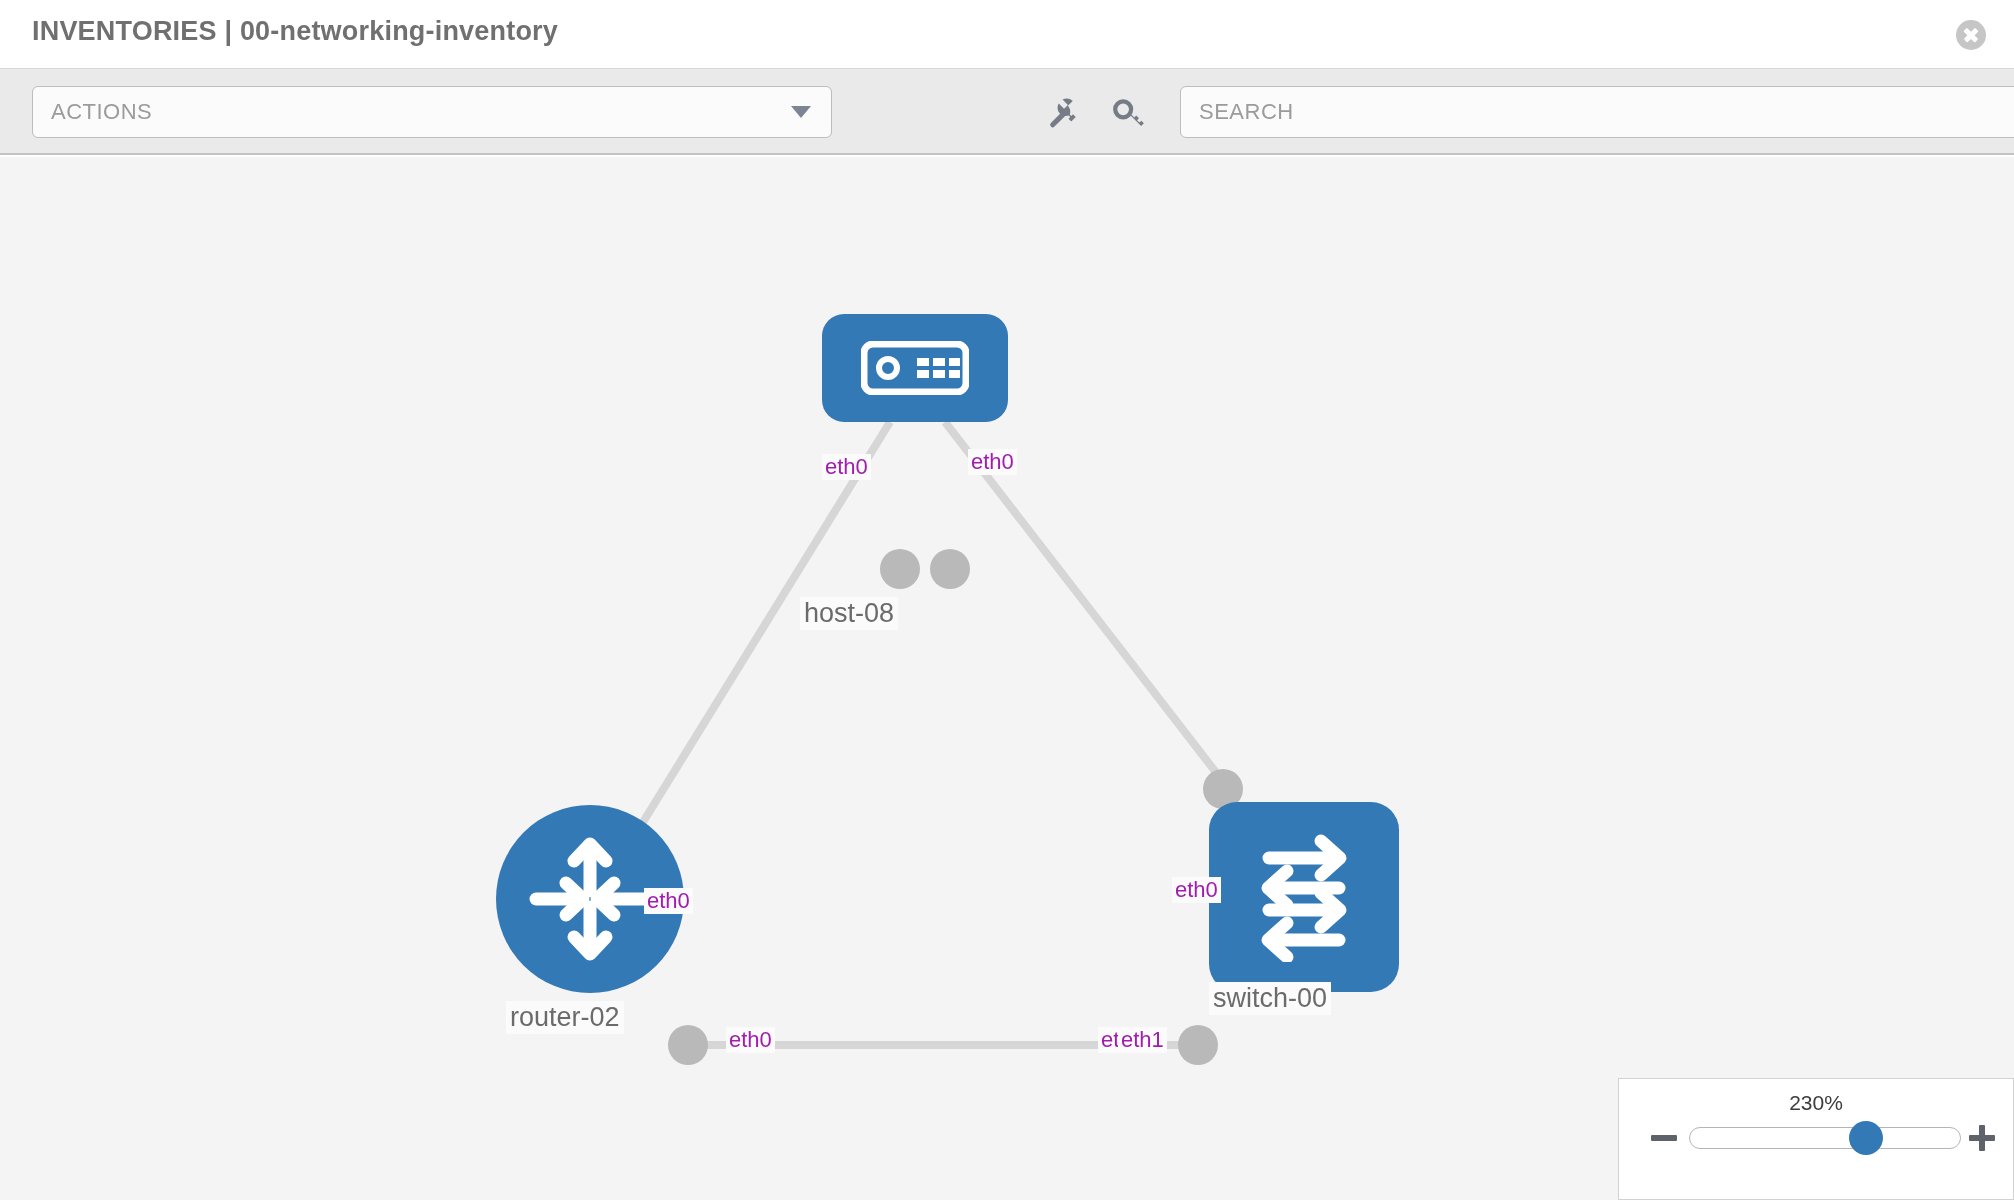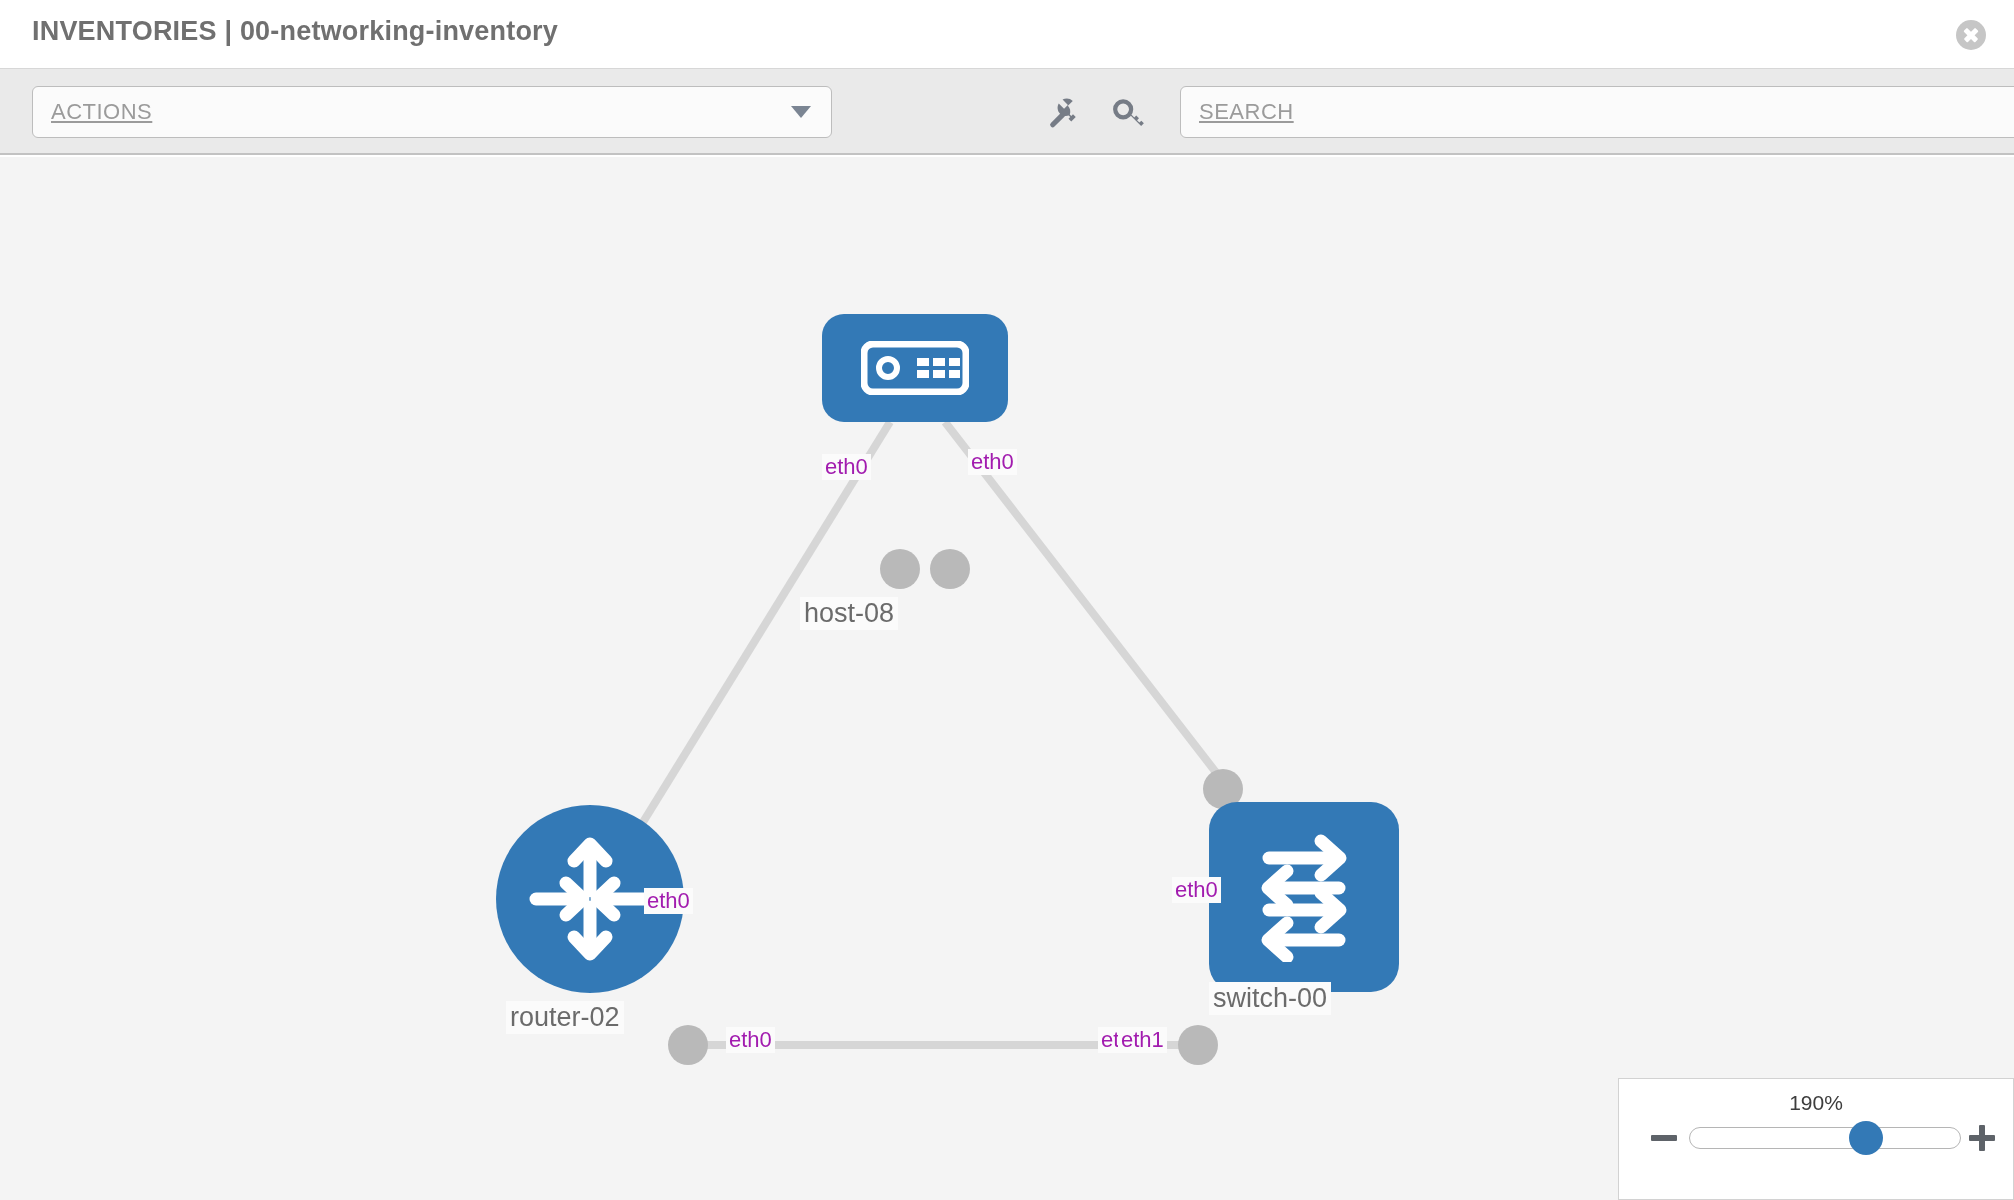--- a/index.html
+++ b/index.html
@@ -80,21 +80,20 @@
   }
   .select-box .sel-label {
     position: absolute;
     left: 18px;
     top: 50%;
     transform: translateY(-50%);
     font-size: 22px;
     color: #9b9b9b;
     letter-spacing: 0.5px;
     white-space: nowrap;
-    text-decoration: underline;
   }
   .caret {
     position: absolute;
     right: 20px;
     top: 50%;
     transform: translateY(-50%);
     width: 0; height: 0;
     border-left: 10px solid transparent;
     border-right: 10px solid transparent;
     border-top: 12px solid #7b8593;
@@ -357,21 +356,21 @@
 
     <div class="edge-label" style="left:1172px; top:720px;">eth0</div>
 
     <div class="edge-label" style="left:726px; top:870px;">eth0</div>
 
     <div class="edge-label" style="left:1098px; top:870px;">eth0</div>
 
     <div class="edge-label" style="left:1118px; top:870px;">eth1</div>
 
     <div class="zoom-panel" style="left:1618px; top:921px;">
-      <div class="zoom-value">190%</div>
+      <div class="zoom-value">230%</div>
       <div class="zoom-minus"></div>
       <div class="zoom-track">
         <div class="zoom-thumb" style="left: 65%;"></div>
       </div>
       <div class="zoom-plus"></div>
     </div>
 
   </div>
 </div>
 

